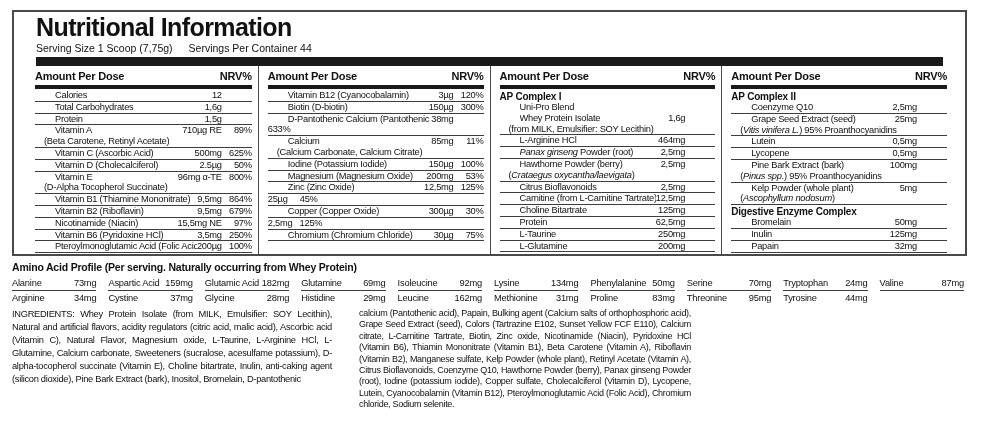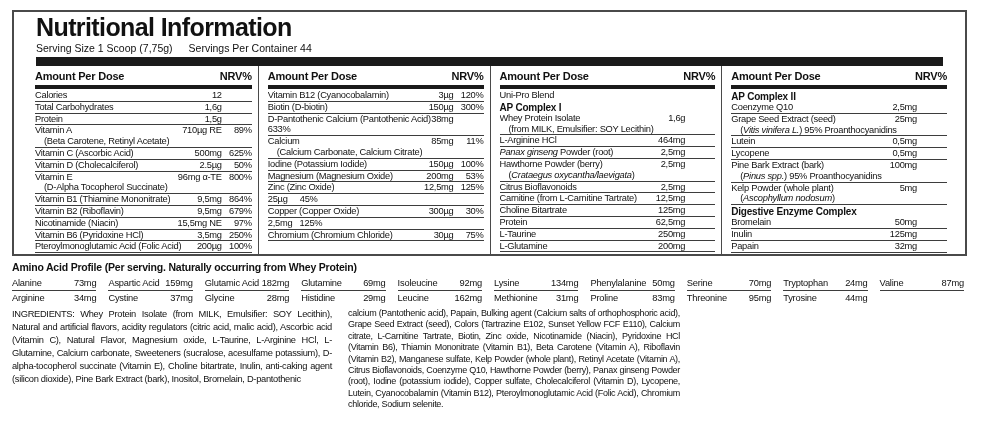--- a/index.html
+++ b/index.html
@@ -19,37 +19,37 @@
   .col + .col{border-left:1px solid #4a4a4a;}
   .col-head{display:flex;justify-content:space-between;font-weight:bold;font-size:11px;
             letter-spacing:-0.2px;padding:4px 0 2px;line-height:13px;}
   .hbar{height:4px;background:#1a1a1a;}
   .rows{padding-top:1px;}
   .grp{border-bottom:1px solid #3d3d3d;}
   .grp.nosep{border-bottom:none;}
   .section{font-weight:bold;font-size:10px;letter-spacing:-0.2px;line-height:11px;padding-top:1px;}
   .r{display:flex;align-items:baseline;font-size:9.3px;line-height:10.8px;
      letter-spacing:-0.25px;white-space:nowrap;}
-  .nm{flex:1;text-align:left;overflow:hidden;}
+  .nm{flex:1;text-align:left;overflow:hidden;margin-left:20px;}
   .amt{text-align:right;}
   .nrv{width:30px;text-align:right;flex:none;}
   .sub{font-size:9.3px;line-height:10.8px;letter-spacing:-0.25px;padding-left:9px;white-space:nowrap;}
   .sub.ni{padding-left:0;}
 
   
   .amino{position:absolute;left:12px;top:261px;width:952px;}
   .amino-title{font-weight:bold;font-size:10.5px;letter-spacing:-0.2px;line-height:12px;}
   .agrid{display:grid;grid-template-columns:repeat(10,1fr);column-gap:12px;margin-top:5px;}
   .agrid.row2{margin-top:2px;}
   .acell{display:flex;justify-content:space-between;align-items:baseline;
          font-size:9.3px;letter-spacing:-0.2px;line-height:10.5px;}
   .agrid.row1 .acell{border-bottom:1px solid #3d3d3d;padding-bottom:1px;}
 
   
-  .ingredients{position:absolute;left:12px;top:308px;display:flex;gap:16px;}
+  .ingredients{position:absolute;left:12px;top:308px;display:flex;gap:27px;}
   .ing-col{text-align:justify;}
   .ing-col.c1{width:320px;font-size:9.3px;line-height:13px;letter-spacing:-0.3px;}
   .ing-col.c2{width:332px;font-size:9px;line-height:11.4px;letter-spacing:-0.3px;}
   .b{font-weight:normal;}
 </style>
 </head>
 <body>
 
 <div class="page">
 
@@ -243,28 +243,28 @@
             </div>
           </div>
       </div>
       <div class="col">
         <div class="col-head">
           <span>Amount Per Dose</span>
           <span>NRV%</span>
         </div>
         <div class="hbar"></div>
         <div class="rows">
+            <div class="grp nosep section">AP Complex I</div>
             <div class="grp nosep">
               <div class="r">
                 <span class="nm">Uni-Pro Blend</span>
                 <span class="amt"></span>
                 <span class="nrv"></span>
               </div>
             </div>
-            <div class="grp nosep section">AP Complex I</div>
             <div class="grp">
               <div class="r">
                 <span class="nm">Whey Protein Isolate</span>
                 <span class="amt">1,6g</span>
                 <span class="nrv"></span>
               </div>
               <div class="sub"><span>(from </span><span class="b">MILK</span><span>, Emulsifier: </span><span class="b">SOY</span><span> Lecithin)</span></div>
             </div>
             <div class="grp">
               <div class="r">

